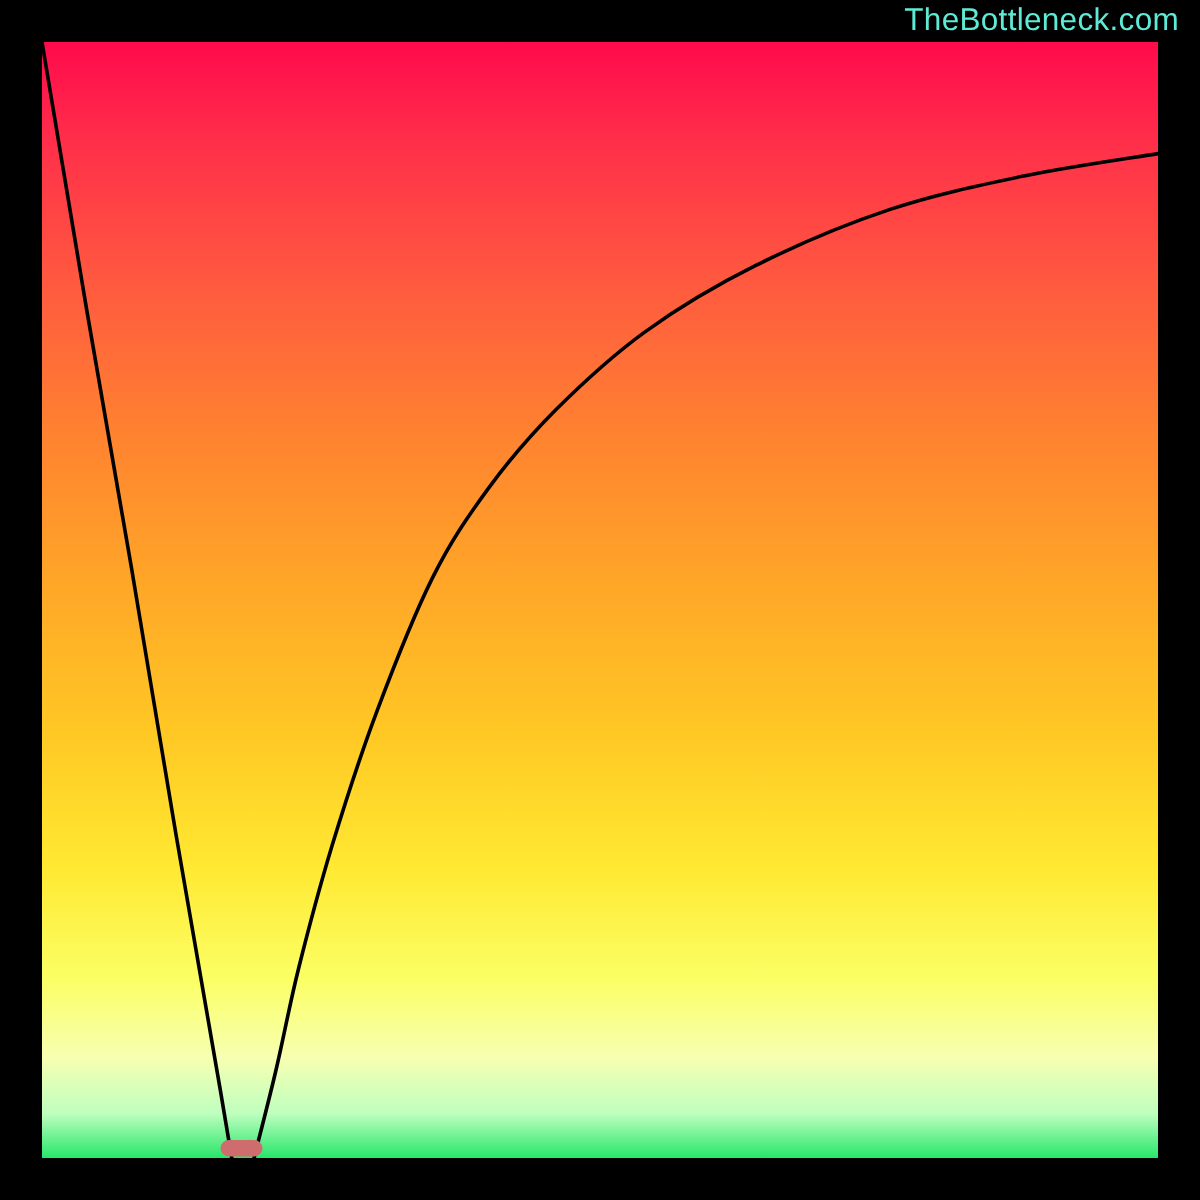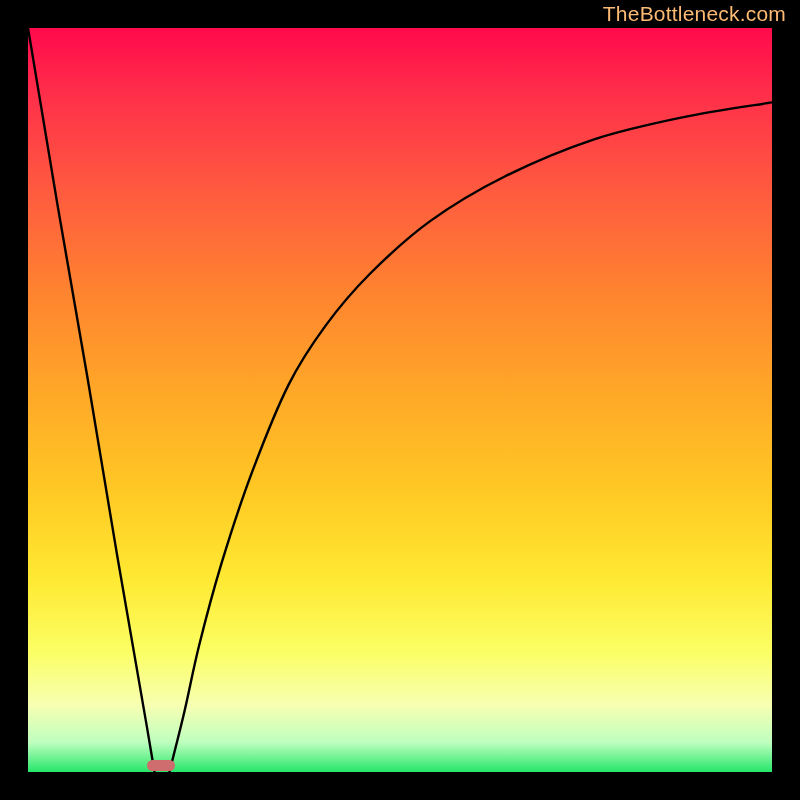--- a/index.html
+++ b/index.html
@@ -14,21 +14,21 @@
   .frame {
     position: relative;
     width: 800px;
     height: 800px;
     background: #000;
   }
   .watermark {
     position: absolute;
     top: 2px;
     right: 14px;
-    color: #fdba74;
+    color: #5eead4;
     font-size: 21px;
     font-weight: 400;
     letter-spacing: 0.2px;
     z-index: 30;
     user-select: none;
   }
   .plot-area {
     position: absolute;
     left: 28px;
     top: 28px;

